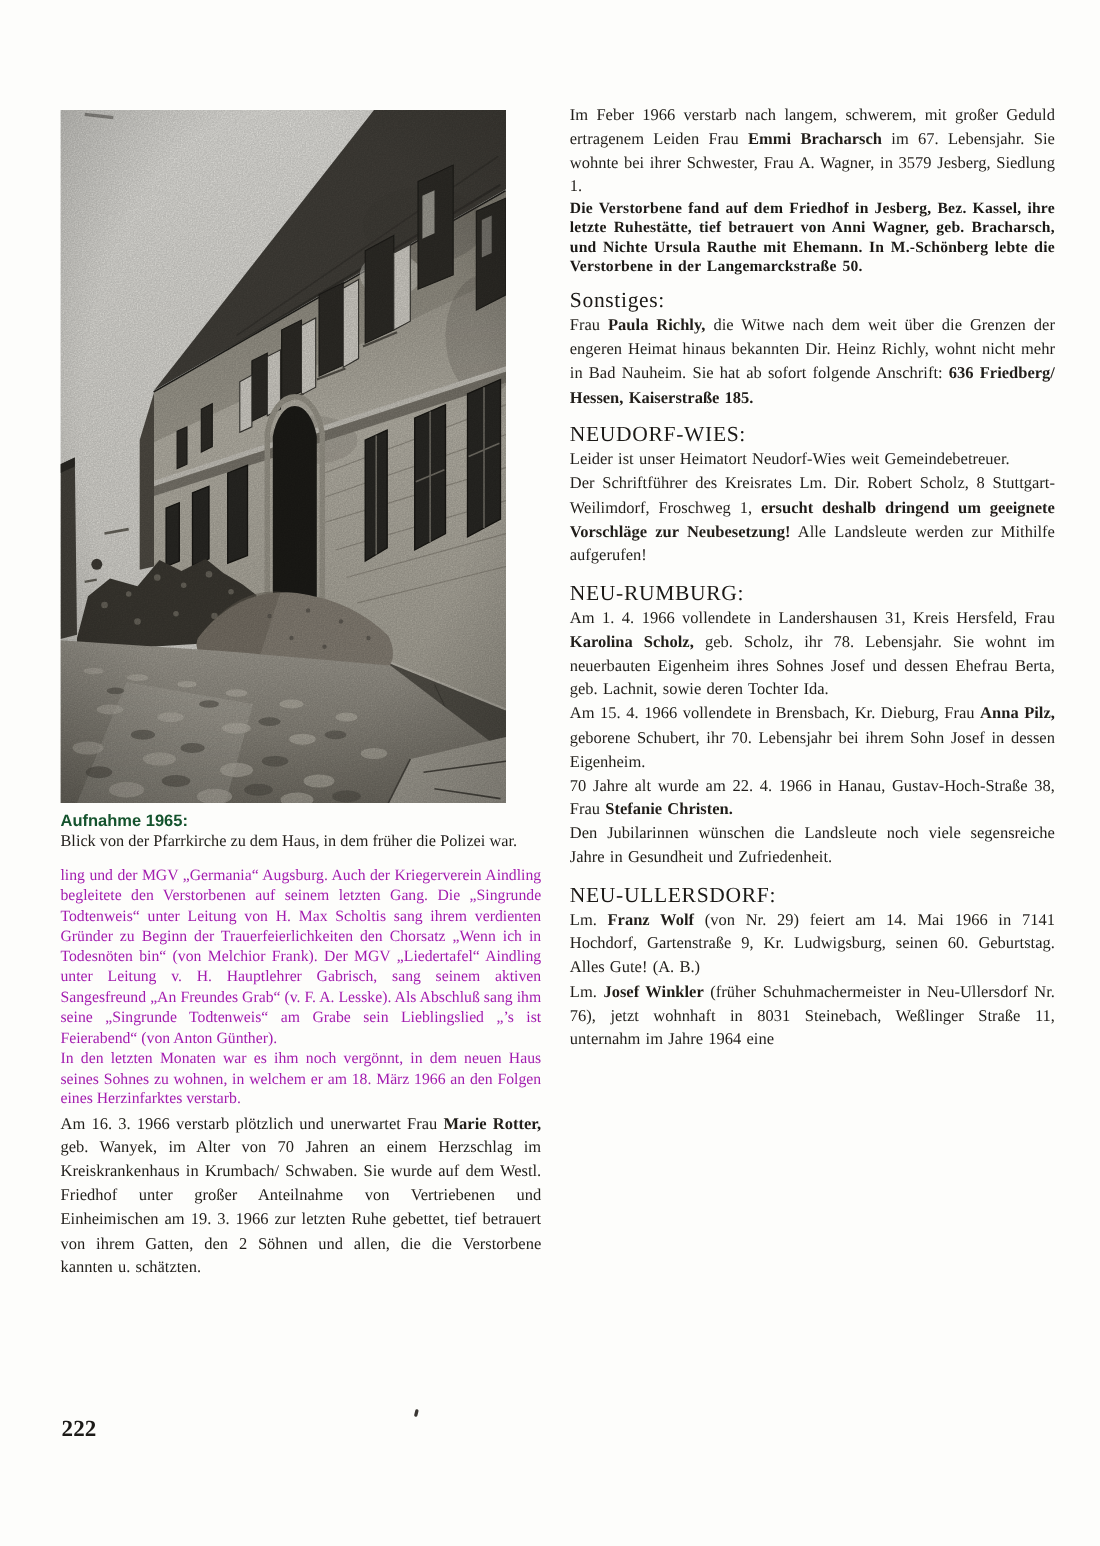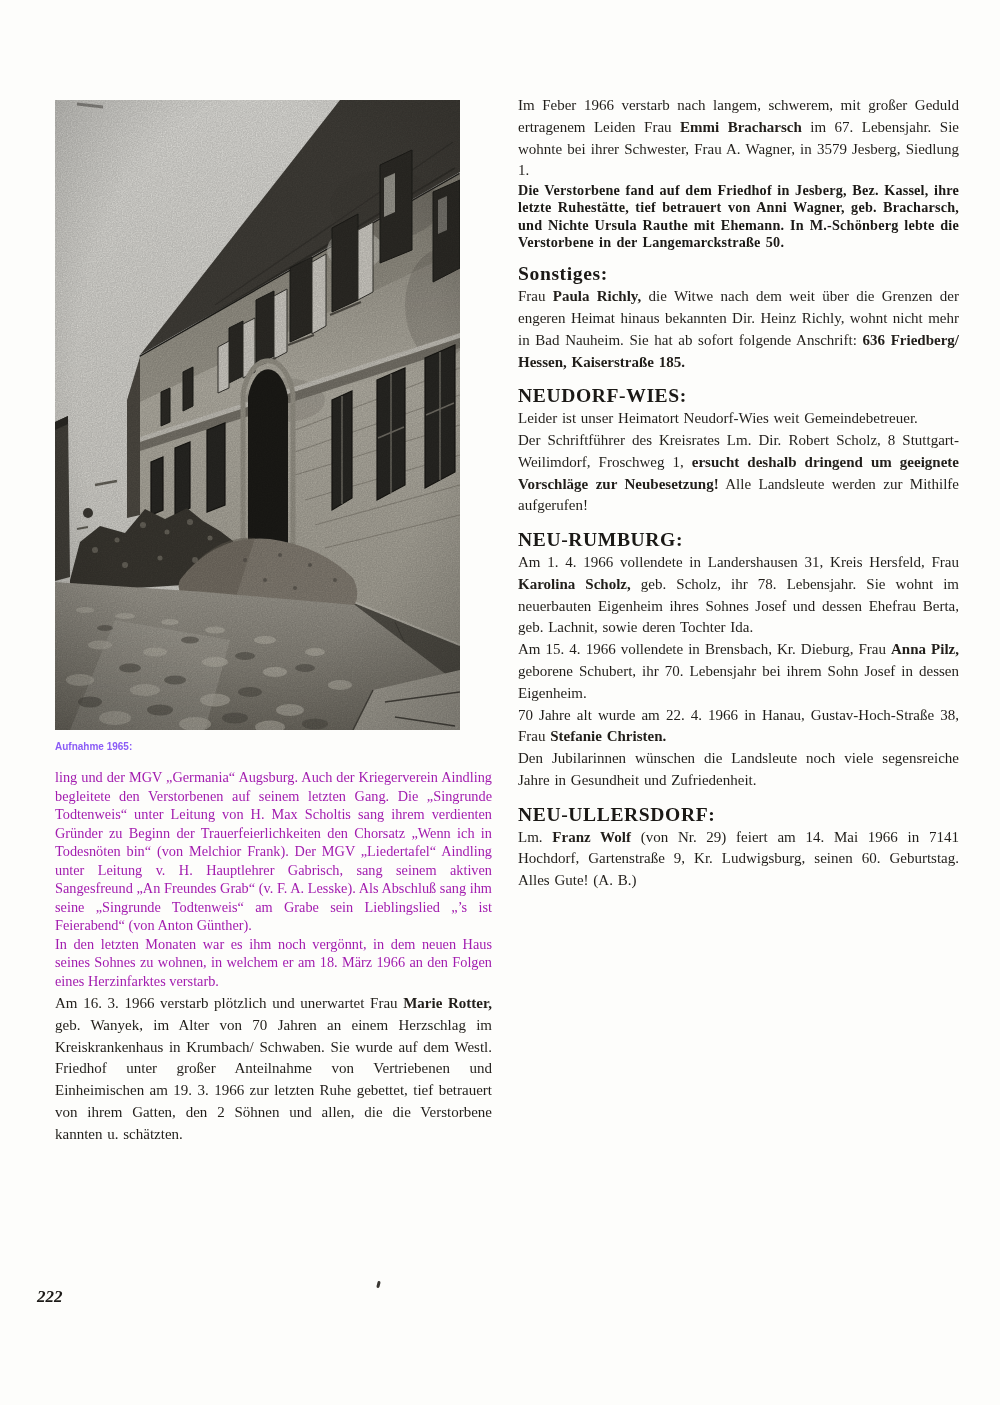--- a/index.html
+++ b/index.html
@@ -5,34 +5,34 @@
   html,body{margin:0;padding:0;}
   body{width:1000px;height:1405px;background:#e9e9e7;}
   .page{position:relative;width:1000px;height:1405px;background:#fdfdfb;color:#221f1b;
         font-family:"Liberation Serif", serif;overflow:hidden;}
   .col-left{position:absolute;left:55px;top:100px;width:437px;}
   .col-right{position:absolute;left:518px;top:95px;width:441px;}
   figure.photo{margin:0;width:405px;height:630px;display:block;}
   figure.photo svg{display:block;}
   .caption{margin-top:7px;}
   .cap-title{display:block;font-family:"Liberation Sans", sans-serif;font-weight:bold;
-             font-size:10px;line-height:19px;color:#8b5cf6;}
+             font-size:15px;line-height:19px;color:#14532d;}
   .cap-text{display:block;font-size:14.8px;line-height:18.6px;text-align:justify;}
   p{margin:0;}
   p.small{font-size:14.3px;line-height:18.5px;text-align:justify;color:#a21caf;}
   p.small.first{margin-top:12px;}
   p.lg{font-size:15px;line-height:21.8px;text-align:justify;word-spacing:1px;color:#211e1a;}
   .col-left p.lg{margin-top:3px;}
   .sb{font-size:14.2px;line-height:17.3px;font-weight:bold;text-align:justify;
       word-spacing:1.5px;letter-spacing:0.2px;color:#1b1916;}
-  .hd{font-size:19.6px;line-height:21.8px;font-weight:bold;margin:12px 0 1px;
+  .hd{font-size:19.6px;line-height:21.8px;font-weight:normal;margin:12px 0 1px;
       letter-spacing:0.6px;color:#1b1916;}
   .b{font-weight:bold;}
-  .page-number{position:absolute;left:37px;top:1288px;font-weight:bold;font-size:17px;
-               line-height:1;color:#1c1a17;font-style:italic;}
+  .page-number{position:absolute;left:56px;top:1288px;font-weight:bold;font-size:21px;
+               line-height:1;color:#1c1a17;}
   .speck{position:absolute;left:377px;top:1281px;width:3px;height:7px;background:#3a3733;
          border-radius:2px;transform:rotate(14deg);}
 </style>
 </head>
 <body>
 
 <div class="page">
 
   <section class="col-left">
 
@@ -219,20 +219,21 @@
           <line x1="318" y1="590" x2="298" y2="630"></line>
         </g>
 
         <rect x="0" y="0" width="405" height="630" fill="url(#vign)"></rect>
         <rect x="0" y="0" width="405" height="630" filter="url(#grain)" opacity="0.22"></rect>
       </svg>
     </figure>
 
     <div class="caption">
       <span class="cap-title">Aufnahme 1965:</span>
+      <span class="cap-text">Blick von der Pfarrkirche zu dem Haus, in dem früher die Polizei war.</span>
     </div>
 
     <p class="small first"><span>ling und der MGV „Germania“ Augsburg. Auch der Kriegerverein Aindling begleitete den Verstorbenen auf seinem letzten Gang. Die „Singrunde Todtenweis“ unter Leitung von H. Max Scholtis sang ihrem ver­dienten Gründer zu Beginn der Trauerfeierlichkeiten den Chorsatz „Wenn ich in Todesnöten bin“ (von Melchior Frank). Der MGV „Liedertafel“ Aindling unter Leitung v. H. Hauptlehrer Gabrisch, sang seinem akti­ven Sangesfreund „An Freundes Grab“ (v. F. A. Lesske). Als Abschluß sang ihm seine „Singrunde Todtenweis“ am Grabe sein Lieblingslied „’s ist Feierabend“ (von Anton Günther).</span></p>
     <p class="small"><span>In den letzten Monaten war es ihm noch vergönnt, in dem neuen Haus seines Sohnes zu wohnen, in welchem er am 18. März 1966 an den Folgen eines Herzinfarktes verstarb.</span></p>
     <p class="lg"><span>Am 16. 3. 1966 verstarb plötzlich und un­erwartet Frau </span><span class="b">Marie Rotter,</span><span> geb. Wanyek, im Alter von 70 Jahren an einem Herz­schlag im Kreiskrankenhaus in Krumbach/ Schwaben. Sie wurde auf dem Westl. Fried­hof unter großer Anteilnahme von Vertrie­benen und Einheimischen am 19. 3. 1966 zur letzten Ruhe gebettet, tief betrauert von ihrem Gatten, den 2 Söhnen und allen, die die Verstorbene kannten u. schätzten.</span></p>
   </section>
 
   <section class="col-right">
     <p class="lg"><span>Im Feber 1966 verstarb nach langem, schwerem, mit großer Geduld ertragenem Leiden Frau </span><span class="b">Emmi Bracharsch</span><span> im 67. Le­bensjahr. Sie wohnte bei ihrer Schwester, Frau A. Wagner, in 3579 Jesberg, Siedlung 1.</span></p>
     <p class="sb"><span class="b">Die Verstorbene fand auf dem Friedhof in Jesberg, Bez. Kassel, ihre letzte Ruhestätte, tief betrauert von Anni Wagner, geb. Bracharsch, und Nichte Ursula Rauthe mit Ehemann. In M.-Schönberg lebte die Ver­storbene in der Langemarckstraße 50.</span></p>
@@ -245,17 +246,18 @@
     <p class="lg"><span>Der Schriftführer des Kreisrates Lm. Dir. Robert Scholz, 8 Stuttgart-Weilimdorf, Froschweg 1, </span><span class="b">ersucht deshalb dringend um geeignete Vorschläge zur Neubesetzung!</span><span> Alle Landsleute werden zur Mithilfe auf­gerufen!</span></p>
 
     <h2 class="hd">NEU-RUMBURG:</h2>
     <p class="lg"><span>Am 1. 4. 1966 vollendete in Landershausen 31, Kreis Hersfeld, Frau </span><span class="b">Karolina Scholz,</span><span> geb. Scholz, ihr 78. Lebensjahr. Sie wohnt im neuerbauten Eigenheim ihres Sohnes Josef und dessen Ehefrau Berta, geb. Lachnit, sowie deren Tochter Ida.</span></p>
     <p class="lg"><span>Am 15. 4. 1966 vollendete in Brensbach, Kr. Dieburg, Frau </span><span class="b">Anna Pilz,</span><span> geborene Schu­bert, ihr 70. Lebensjahr bei ihrem Sohn Josef in dessen Eigenheim.</span></p>
     <p class="lg"><span>70 Jahre alt wurde am 22. 4. 1966 in Hanau, Gustav-Hoch-Straße 38, Frau </span><span class="b">Stefanie Christen.</span></p>
     <p class="lg"><span>Den Jubilarinnen wünschen die Landsleute noch viele segensreiche Jahre in Gesund­heit und Zufriedenheit.</span></p>
 
     <h2 class="hd">NEU-ULLERSDORF:</h2>
     <p class="lg"><span>Lm. </span><span class="b">Franz Wolf</span><span> (von Nr. 29) feiert am 14. Mai 1966 in 7141 Hochdorf, Gartenstraße 9, Kr. Ludwigsburg, seinen 60. Geburtstag. Alles Gute! (A. B.)</span></p>
+    <p class="lg"><span>Lm. </span><span class="b">Josef Winkler</span><span> (früher Schuhmacher­meister in Neu-Ullersdorf Nr. 76), jetzt wohnhaft in 8031 Steinebach, Weßlinger Straße 11, unternahm im Jahre 1964 eine</span></p>
   </section>
 
   <div class="page-number">222</div>
   <div class="speck"></div>
 </div>
 
 </body></html>

